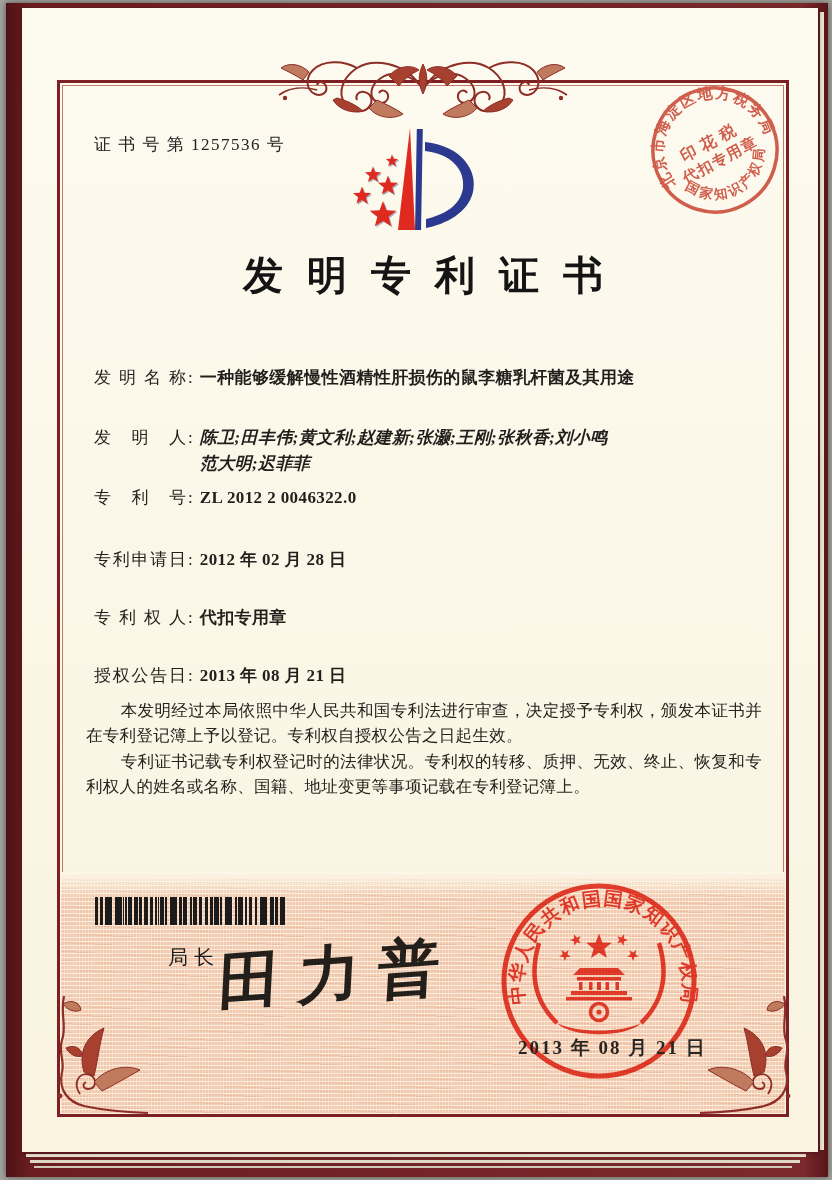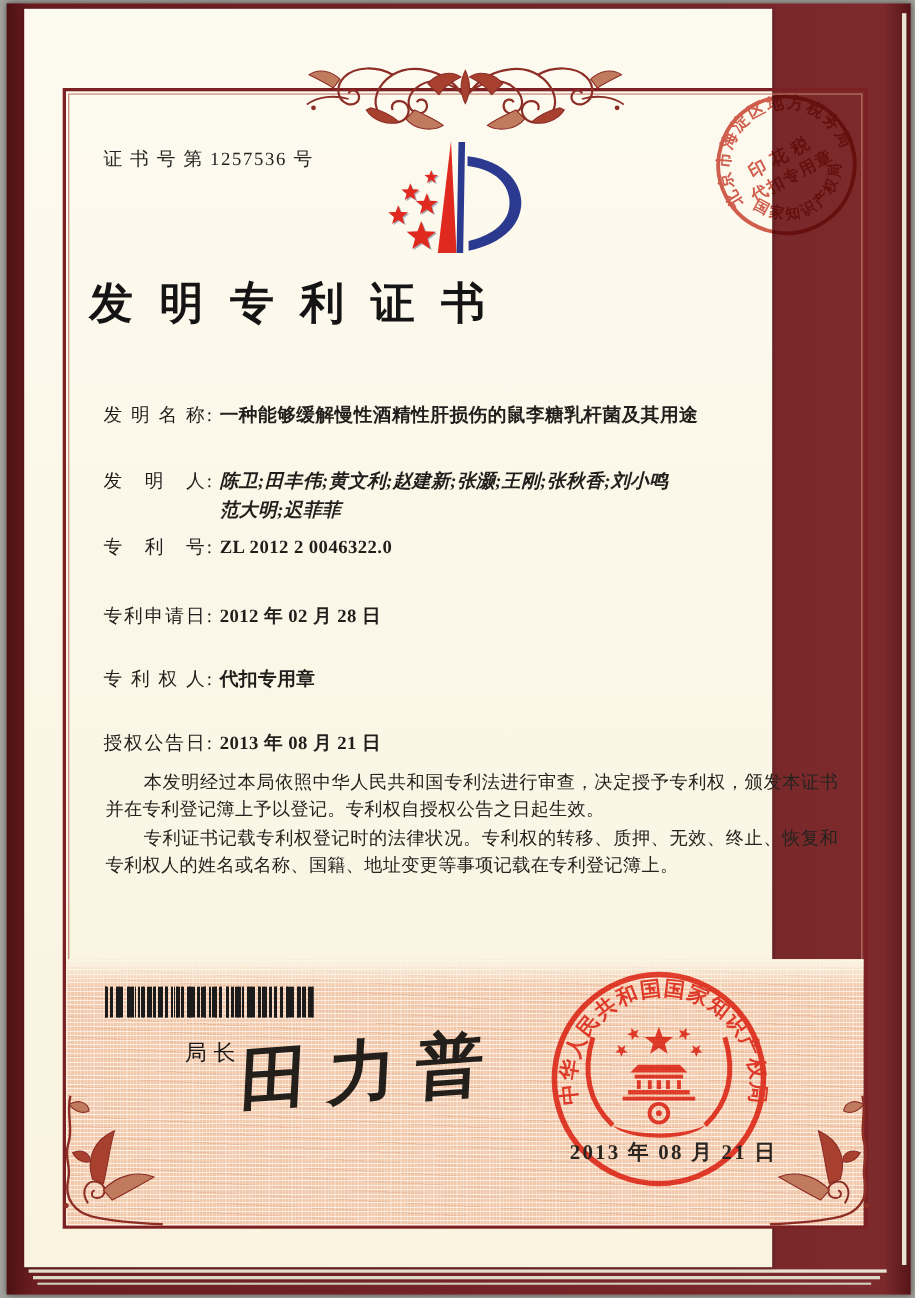--- a/index.html
+++ b/index.html
@@ -6,21 +6,21 @@
   html,body { width:832px; height:1180px; }
   body { font-family:"Liberation Serif", serif; background:#a3a29c; position:relative; overflow:hidden; }
 
   .scene { position:absolute; inset:0; }
 
   
   .book { position:absolute; left:6px; top:3px; width:822px; height:1174px;
           background:linear-gradient(90deg,#4e1214 0%, #6b1d20 3%, #7c2a2c 97%, #561518 100%);
           box-shadow:0 0 6px rgba(0,0,0,.5); }
   .page-edge { position:absolute; background:#e9e3d2; }
-  .page { position:absolute; left:22px; top:8px; width:680px; height:1144px;
+  .page { position:absolute; left:22px; top:8px; width:796px; height:1144px;
           background:linear-gradient(180deg,#fdfaf0 0%, #fbf6e6 55%, #f9f3e0 100%);
           box-shadow:1px 1px 4px rgba(0,0,0,.35); }
 
   
   .frame { position:absolute; left:35px; top:72px; width:732px; height:1037px;
            border:3px solid var(--frame_maroon); }
   .frame::after { content:""; position:absolute; inset:2px; border:1px solid #c07b68; }
 
   
   .band { position:absolute; left:39px; top:864px; width:724px; height:242px;
@@ -29,33 +29,33 @@
             repeating-linear-gradient(0deg, rgba(255,255,255,.65) 0 1px, rgba(255,255,255,0) 1px 4px),
             repeating-linear-gradient(90deg, rgba(255,255,255,.30) 0 1px, rgba(255,255,255,0) 1px 3px),
             repeating-linear-gradient(3deg, rgba(214,142,106,.25) 0 1px, rgba(255,255,255,0) 1px 9px); }
   .band::before { content:""; position:absolute; left:0; top:0; right:0; height:26px;
           background:linear-gradient(180deg,#fbf6e6 0%, rgba(251,246,230,0) 100%); }
 
   .cert-no { position:absolute; left:72px; top:125px; font-size:17px; letter-spacing:1.5px; color:#242220; }
 
   .logo { position:absolute; left:318px; top:110px; width:150px; height:122px; }
 
-  .title { position:absolute; left:35px; top:240px; width:732px; 
+  .title { position:absolute; left:35px; top:240px; width:732px; text-align:center;
            font-size:40px; font-weight:700; color:#141414; letter-spacing:24px; padding-left:24px; }
 
   .row { position:absolute; left:72px; font-size:17px; color:#211f1c; line-height:26px; white-space:nowrap; }
   .lbl { display:inline-flex; width:92px; justify-content:space-between; }
   .colon { margin:0 7px 0 2px; }
   .val { font-weight:600; letter-spacing:.4px; }
   .val.multi { display:inline-block; vertical-align:top; white-space:normal;font-style:italic; }
   .vline2 { display:block; }
 
   .paras { position:absolute; left:64px; top:690px; width:676px; font-size:16.5px;
            line-height:25.4px; color:#26231f; text-align:justify; letter-spacing:.3px; }
-  .paras p { text-indent:2.1em;margin-left:10px; }
+  .paras p { text-indent:2.1em; }
 
   .barcode { position:absolute; left:73px; top:889px; width:190px; height:28px;
       background-image:
         repeating-linear-gradient(90deg,#1b1b1b 0 2px, transparent 2px 5px),
         repeating-linear-gradient(90deg,#1b1b1b 0 1px, transparent 1px 7px),
         repeating-linear-gradient(90deg,#1b1b1b 0 3px, transparent 3px 11px),
         repeating-linear-gradient(90deg,#1b1b1b 0 1px, transparent 1px 13px); }
 
   .sig-title { position:absolute; left:146px; top:936px; font-size:20px; letter-spacing:6px; color:#1c1a18; }
   .sig-name { position:absolute; left:196px; top:924px; font-size:62px; font-weight:700; color:#14120f;

